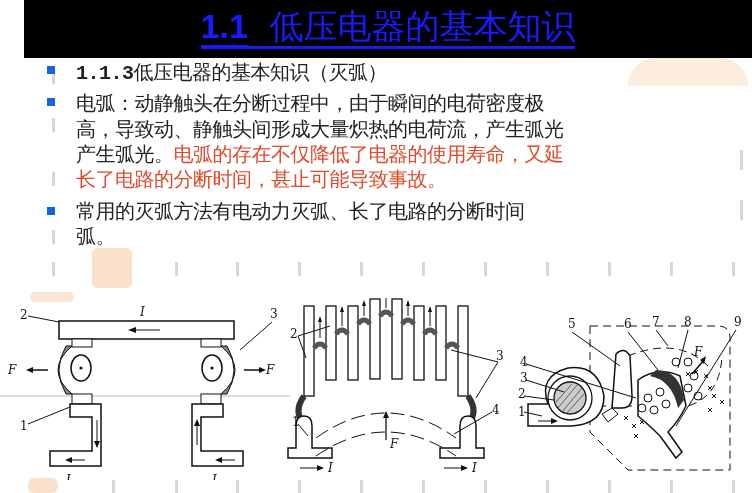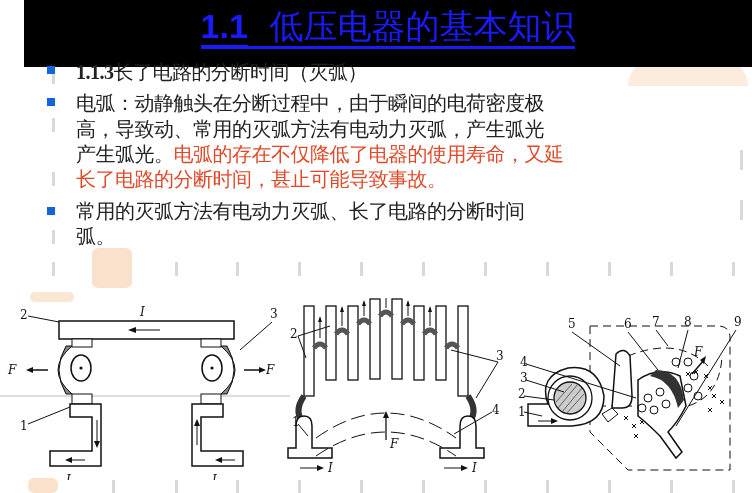--- a/index.html
+++ b/index.html
@@ -1,29 +1,29 @@
 <!DOCTYPE html>
 <html><head>
 <meta charset="utf-8">
 <style>
   html, body { margin:0; padding:0; }
   body { width:752px; height:493px; background:#ffffff; position:relative; overflow:hidden;
          font-family:"DejaVu Sans", sans-serif; }
-  .title-bar { position:absolute; left:24px; top:0; width:728px; height:67px; background:#000; }
+  .title-bar { position:absolute; left:24px; top:0; width:728px; height:58px; background:#000; }
   .title { position:absolute; left:0; right:0; top:2px; text-align:center; color:#1a1aff;
            font-family:"DejaVu Serif", serif; font-size:34px; line-height:48px; }
   .title span { border-bottom:3px solid #1a1aff; padding-bottom:0; }
   .title .num { font-family:"Liberation Sans", sans-serif; font-weight:bold; }
   .dash-col { position:absolute; width:3px; background:#d8d8d8; }
   .watermark { position:absolute; background:#f6c8a0; opacity:0.55; border-radius:6px; }
   .bullet { position:absolute; width:8px; height:8px; background:#1565d8; }
   .line { position:absolute; left:76px; font-family:"DejaVu Sans", sans-serif; font-size:20px;
           color:#222; white-space:nowrap; line-height:24px; letter-spacing:-0.5px; }
   .line.red { color:#e04a2a; }
-  .line .bold { font-family:Liberation Serif, serif; font-weight:bold; }
+  .line .bold { font-family:Liberation Mono, monospace; font-weight:bold; }
   .line.sub { font-size:20px; }
   .diagram { position:absolute; }
   svg text { font-family:"DejaVu Serif", serif; font-size:12px; fill:#111; }
   svg text.it { font-style:italic; }
 </style>
 </head>
 <body>
 
 <div>
   <div class="dash-col" style="left:52px;top:70px;height:14px"></div>
@@ -62,25 +62,25 @@
 <div class="watermark" style="left:28px;top:478px;width:30px;height:15px"></div>
 
 <div class="title-bar">
   <div class="title">
     <span><span class="num">1.1</span>&nbsp;&nbsp;<span style="border:none">低压电器的基本知识</span></span>
   </div>
 </div>
 
 <div>
   <div class="bullet" style="left:47px;top:66px"></div>
-  <div class="line sub" style="top:60px"><span class="bold">1.1.3</span><span>长了电路的分断时间（灭弧）</span></div>
+  <div class="line sub" style="top:60px"><span class="bold">1.1.3</span><span>低压电器的基本知识（灭弧）</span></div>
 
   <div class="bullet" style="left:47px;top:98px"></div>
   <div class="line" style="top:91px">电弧：动静触头在分断过程中，由于瞬间的电荷密度极</div>
-  <div class="line" style="top:117px">高，导致动、常用的灭弧方法有电动力灭弧，产生弧光</div>
+  <div class="line" style="top:117px">高，导致动、静触头间形成大量炽热的电荷流，产生弧光</div>
   <div class="line" style="top:142px"><span>产生弧光。</span><span class="red" style="color:#e04a2a">电弧的存在不仅降低了电器的使用寿命，又延</span></div>
   <div class="line red" style="top:167px">长了电路的分断时间，甚止可能导致事故。</div>
 
   <div class="bullet" style="left:47px;top:207px"></div>
   <div class="line" style="top:199px">常用的灭弧方法有电动力灭弧、长了电路的分断时间</div>
   <div class="line" style="top:224px">弧。</div>
 </div>
 
 <svg class="diagram" style="left:0;top:290px" width="290" height="190" viewBox="0 0 290 190">
   <line x1="0" y1="106" x2="290" y2="106" stroke="#bbb" stroke-width="1"></line>

